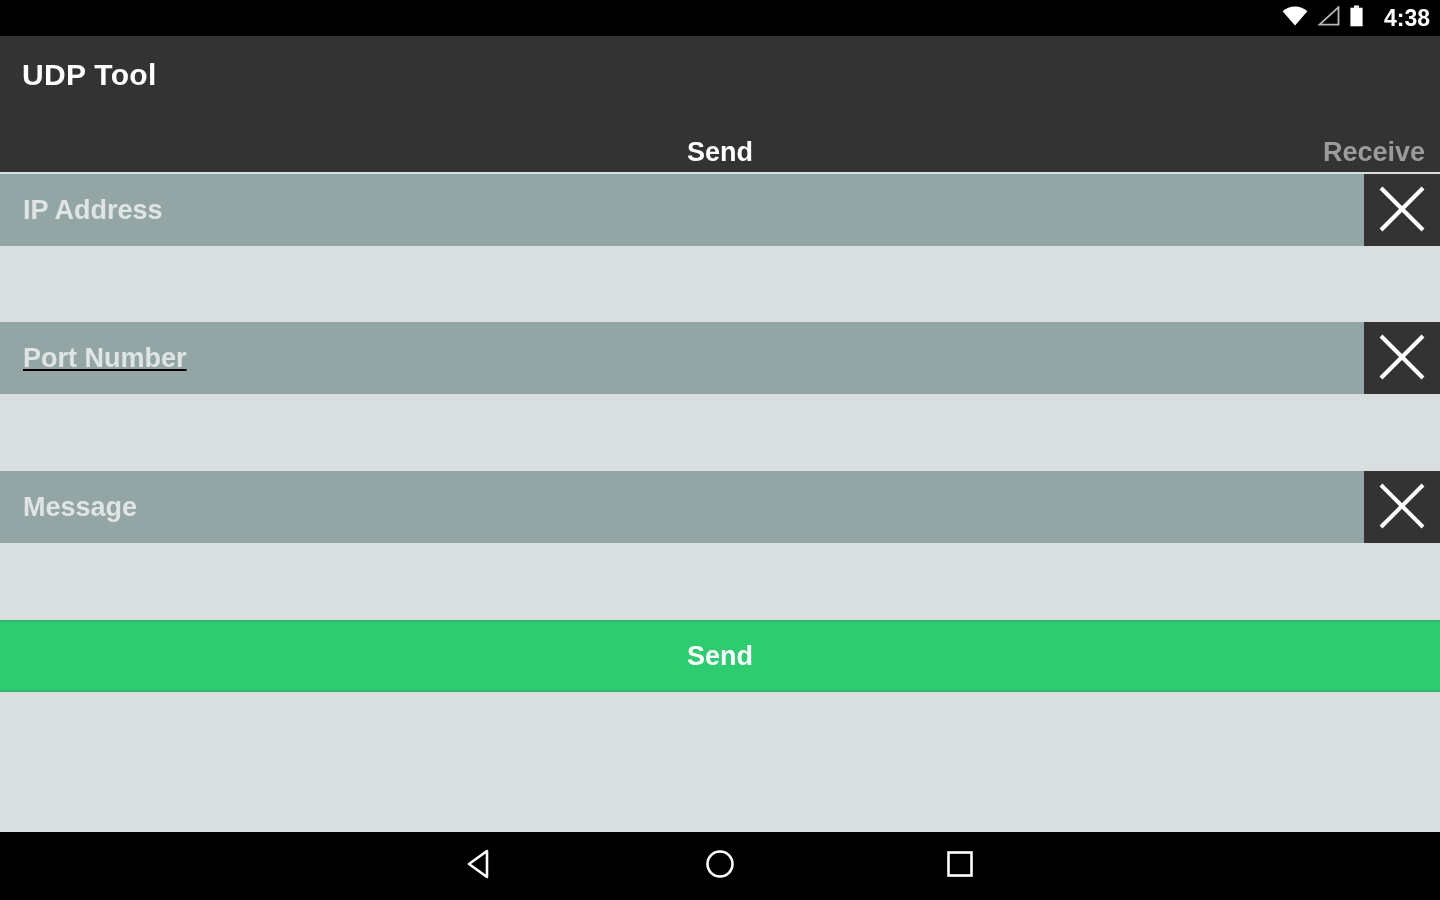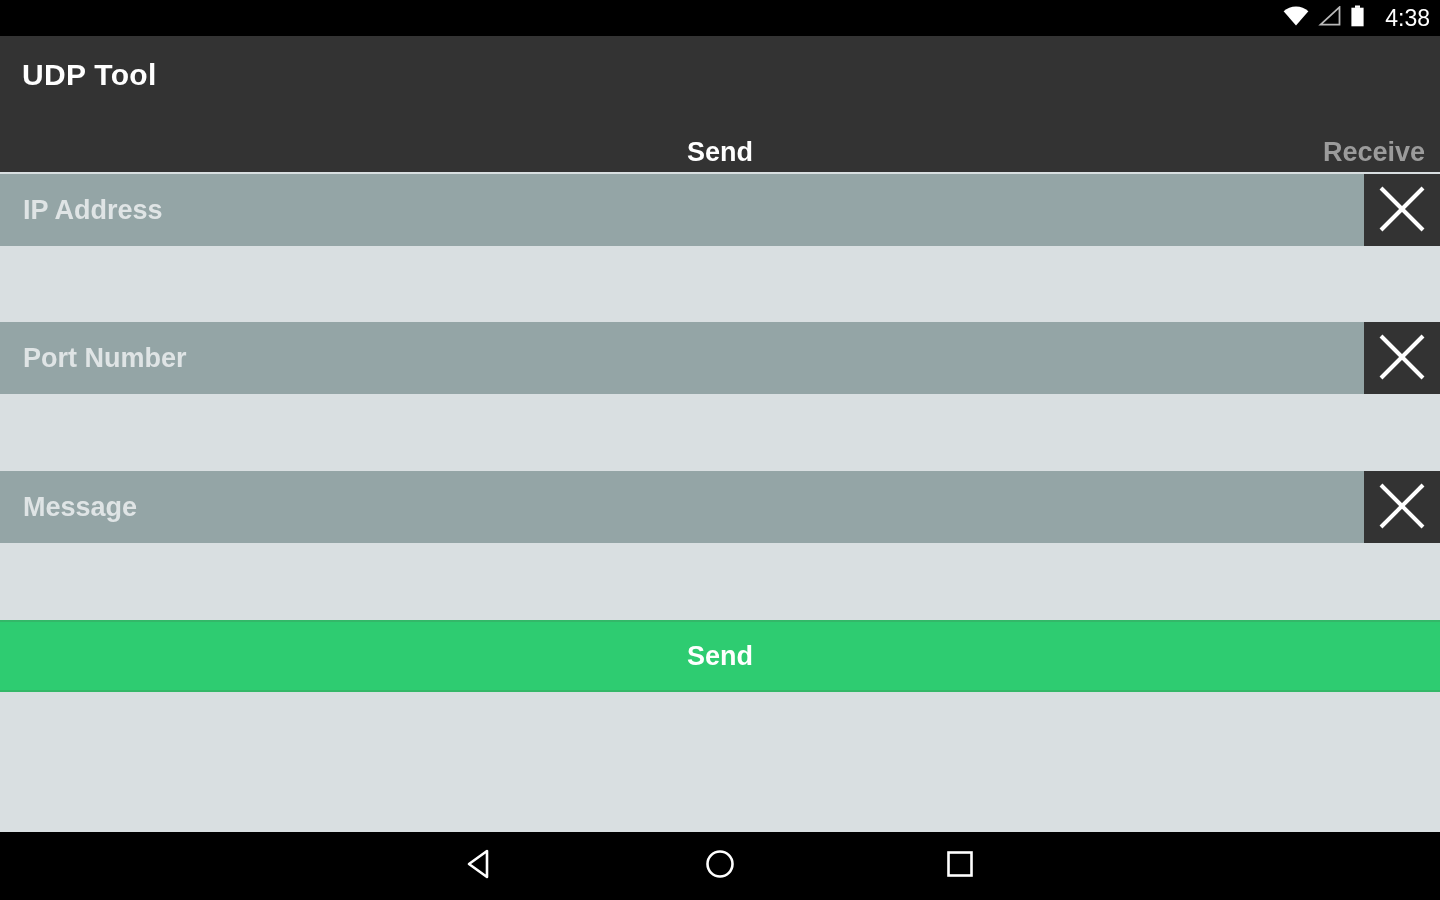--- a/index.html
+++ b/index.html
@@ -35,21 +35,21 @@
   }
   .status-icons {
     display: flex;
     align-items: center;
     gap: 9px;
   }
   .sb-icon { display: block; }
   .status-time {
     color: #ffffff;
     font-size: 23px;
-    font-weight: normal;
+    font-weight: bold;
     letter-spacing: 0px;
     margin-left: 20px;
     line-height: 36px;
   }
 
   
   #action-bar {
     position: absolute;
     left: 0; top: 36px;
     width: 1440px;
@@ -142,21 +142,21 @@
     background: #333333;
     border: none;
     padding: 0;
     margin: 0;
     cursor: pointer;
     display: flex;
     align-items: center;
     justify-content: center;
   }
   #row-ip      { top: 2px; }
-  #row-port    { top: 150px; }
+  #row-port    { top: 150px; text-decoration: underline; }
   #row-message { top: 299px; justify-content: center; }
 
   #send-button {
     position: absolute;
     left: 0;
     top: 448px;
     width: 1440px;
     height: 72px;
     background: #2ecc71;
     border: none;

